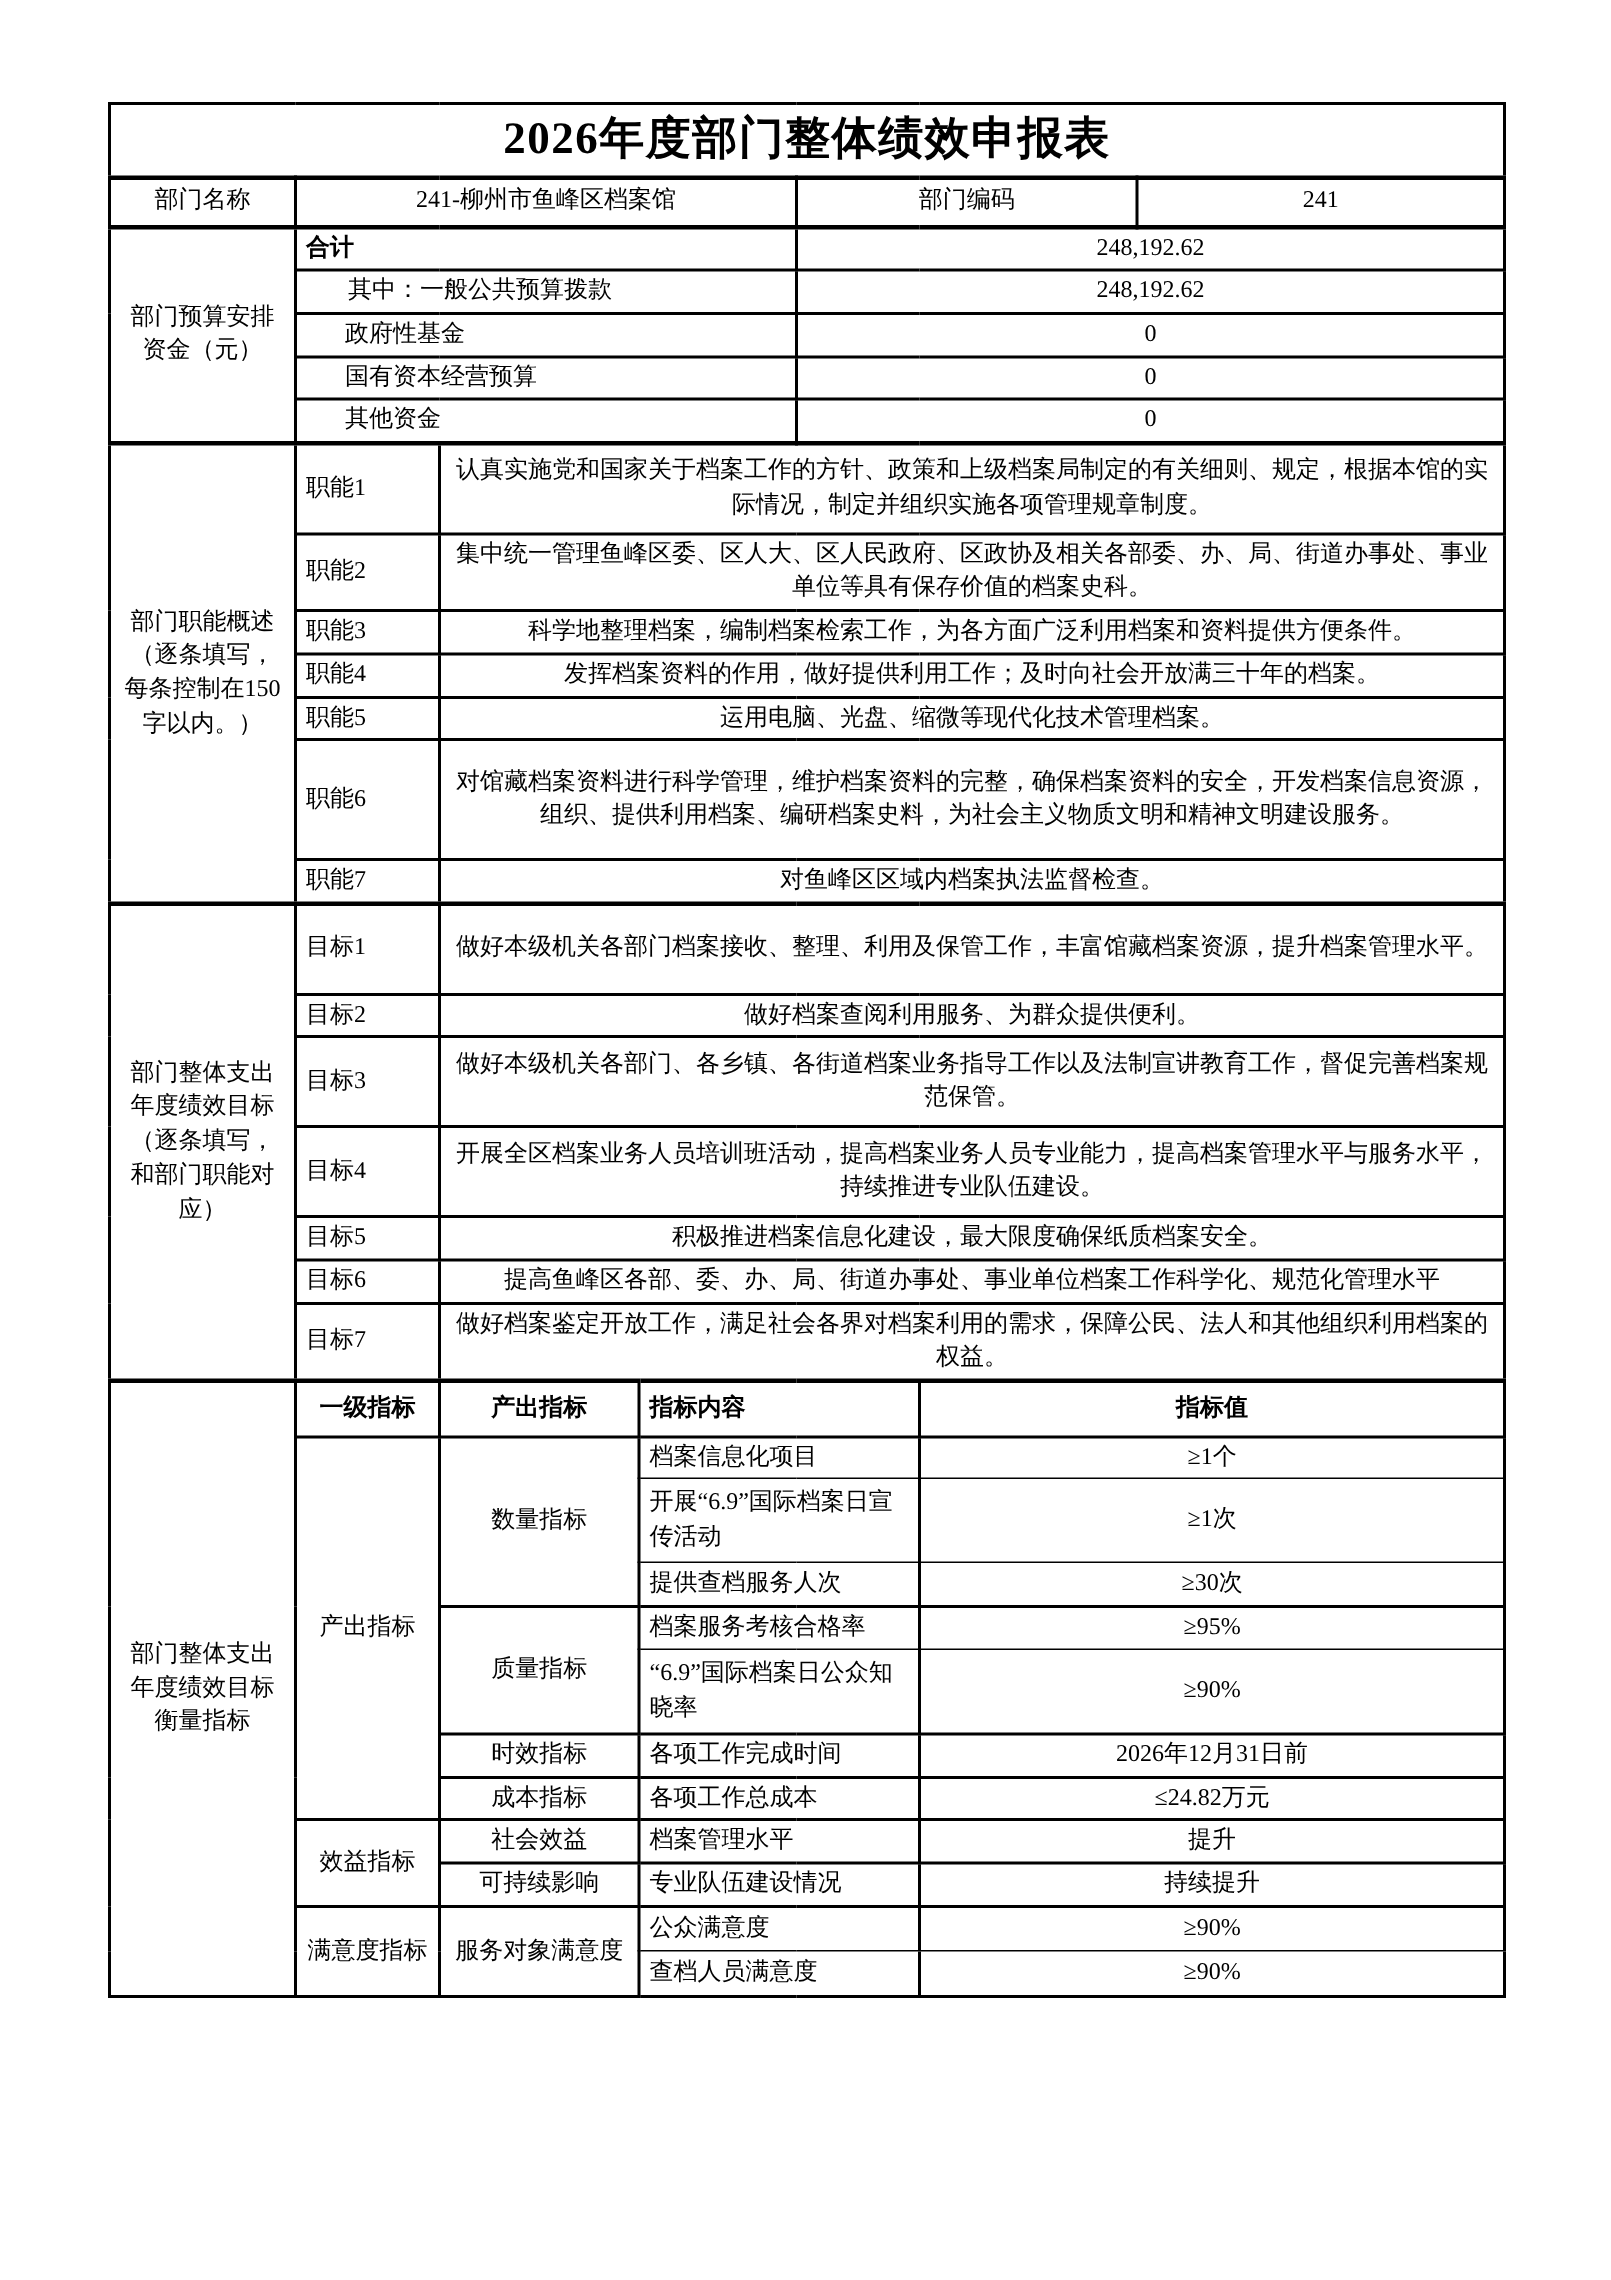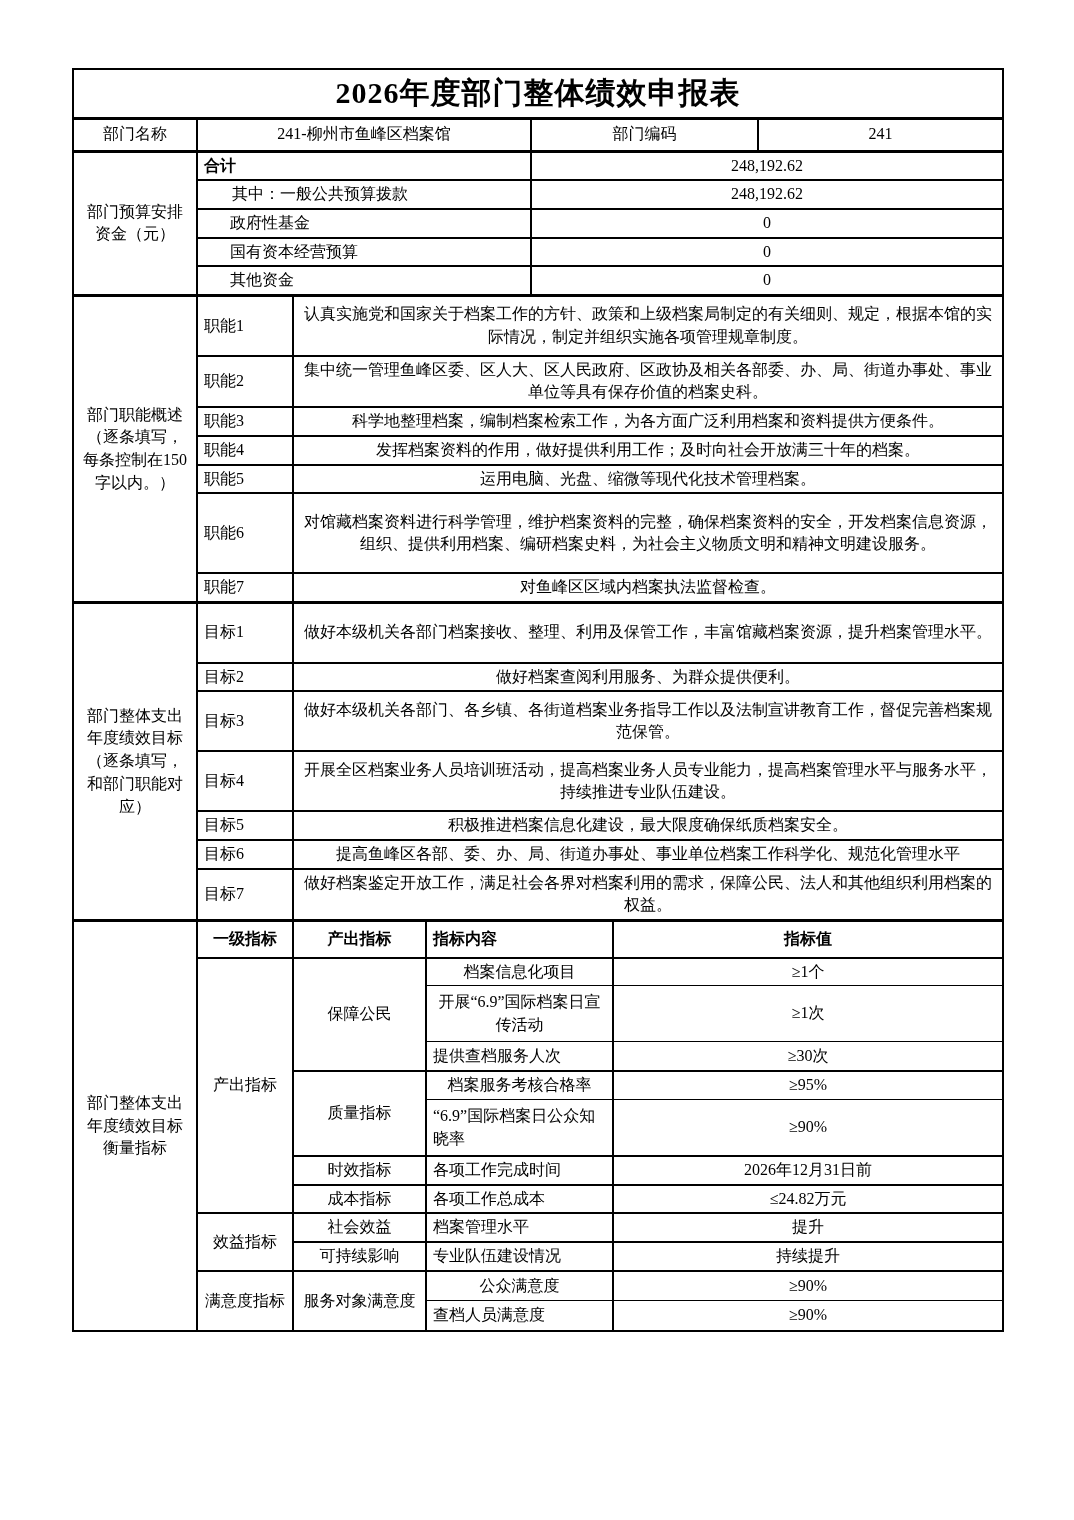--- a/index.html
+++ b/index.html
@@ -25,21 +25,21 @@
     font-size:30px;font-weight:bold;letter-spacing:1px;
     border-bottom-width:3px;
   }
   tr.sec-top td{border-top-width:3px;}
   .left{text-align:left;}
   .bold{font-weight:bold;margin-top:39px;}
   .vlabel{white-space:pre-line;padding:2px 3px;}
   .ind1{padding-left:34px;}
   .ind2{padding-left:32px;}
   
-  .tb{border-bottom-width:1px;text-align:center;}
+  .tb{border-bottom-width:1px;}
   .tt{border-top-width:1px;}
 </style>
 </head>
 <body>
 
 <div class="sheet">
 <table>
   <colgroup>
     <col style="width:124px">
         <col style="width:96px">
@@ -156,21 +156,21 @@
     <td rowspan="12" class="vlabel">部门整体支出
 年度绩效目标
 衡量指标</td>
     <td class="bold">一级指标</td>
     <td class="bold">产出指标</td>
     <td colspan="2" class="bold left">指标内容</td>
     <td colspan="2" class="bold">指标值</td>
   </tr>
   <tr style="height:26px">
     <td rowspan="7">产出指标</td>
-    <td rowspan="3">保障公民</td>
+    <td rowspan="3">数量指标</td>
     <td colspan="2" class="left tb">档案信息化项目</td>
     <td colspan="2" class="tb">≥1个</td>
   </tr>
   <tr style="height:56px">
     <td colspan="2" class="left tt tb">开展“6.9”国际档案日宣传活动</td>
     <td colspan="2" class="tt tb">≥1次</td>
   </tr>
   <tr style="height:29px">
     <td colspan="2" class="left tt">提供查档服务人次</td>
     <td colspan="2" class="tt">≥30次</td>

